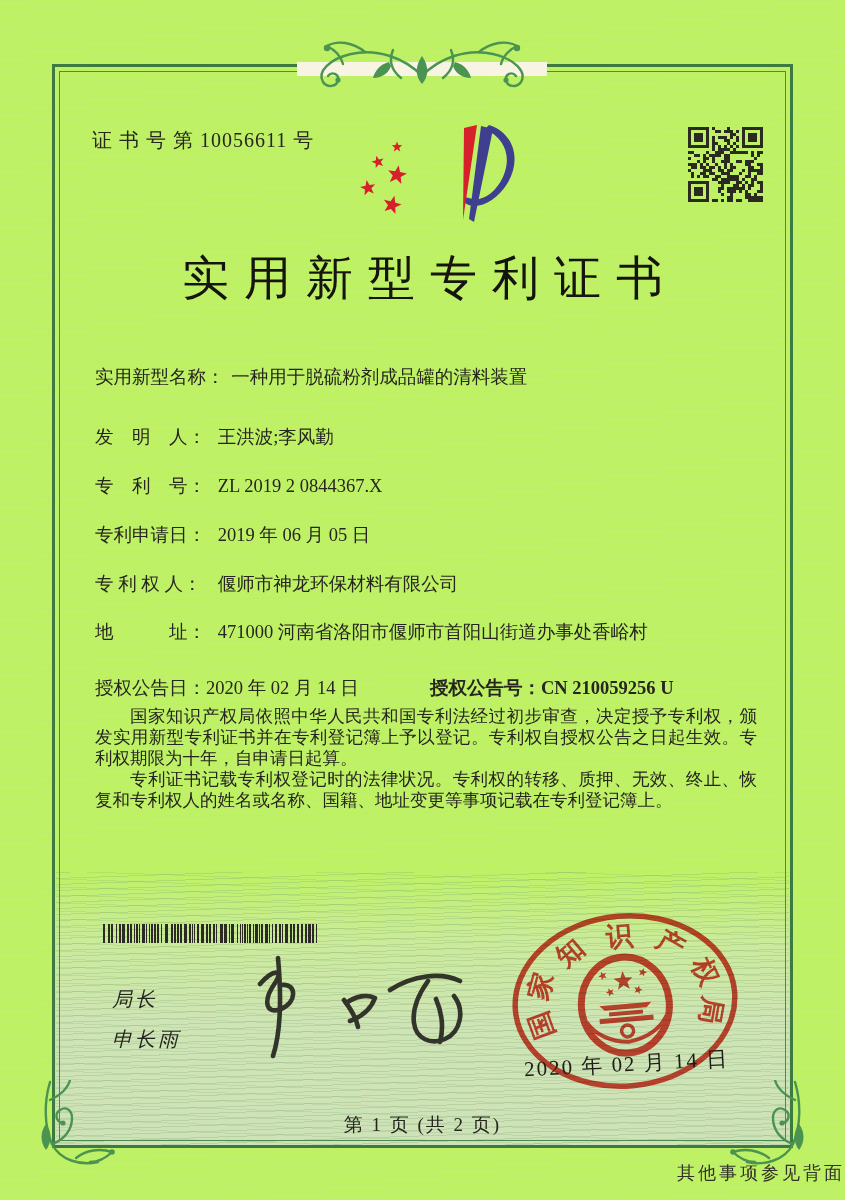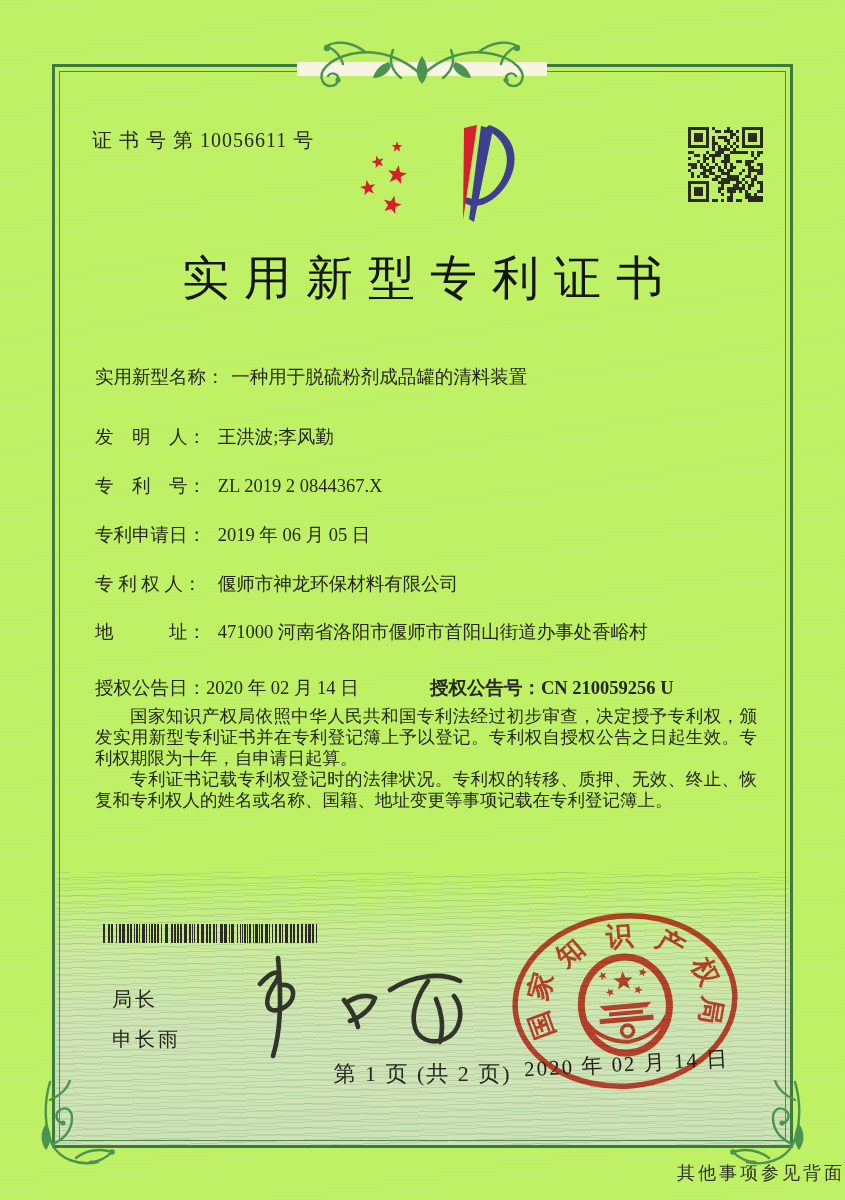--- a/index.html
+++ b/index.html
@@ -44,29 +44,29 @@
   .field-value{ display:inline-block; margin-left:2px; }
   .row-0{top:364px}.row-1{top:424px}.row-2{top:473px}.row-3{top:522px}.row-4{top:571px}.row-5{top:619px}
   .grant-row{ position:absolute; left:95px; top:675px; width:660px; z-index:3; font-size:18.5px; white-space:nowrap;}
   .grant-no{ position:absolute; left:335px; top:0;font-weight:bold; }
   .paragraphs{
     position:absolute; left:95px; top:706px; width:662px; z-index:3;
     font-size:17.5px; line-height:21px; text-align:justify;
   }
   .paragraphs p{ margin:0; text-indent:2em; }
   .barcode{ position:absolute; left:103px; top:924px; z-index:3; }
-  .director{ position:absolute; left:112px; top:986px; z-index:3; font-size:20px; letter-spacing:3px;}
+  .director{ position:absolute; left:112px; top:986px; z-index:3; font-size:20px; letter-spacing:3px;font-style:italic;}
   .director div{ margin-bottom:13px; }
   .signature{ position:absolute; left:232px; top:946px; z-index:4; }
   .seal{ position:absolute; left:505px; top:908px; z-index:4; mix-blend-mode:multiply; transform:rotate(-5deg); opacity:.92;}
   .seal-date{
     position:absolute; left:524px; top:1050px; z-index:5; font-size:21px; letter-spacing:2px;
     transform:rotate(-3deg); color:#1d1c17; white-space:nowrap;
   }
-  .page-info{ position:absolute; left:0; top:1059px; width:845px; text-align:center; z-index:3; font-size:22px; letter-spacing:2px;}
+  .page-info{ position:absolute; left:0; top:1112px; width:845px; text-align:center; z-index:3; font-size:19px; letter-spacing:2px;}
   .back-note{ position:absolute; left:0; top:1161px; width:845px; text-align:right; z-index:3; font-size:18px; letter-spacing:3px; color:#32312a;}
   .ornament{ position:absolute; z-index:3; pointer-events:none; }
   .orn-top{ left:293px; top:38px; }
   .orn-bl{ left:36px; top:1080px; }
   .orn-br{ left:729px; top:1080px; transform:scaleX(-1); }
 </style>
 </head>
 <body>
 
 <div class="page">

